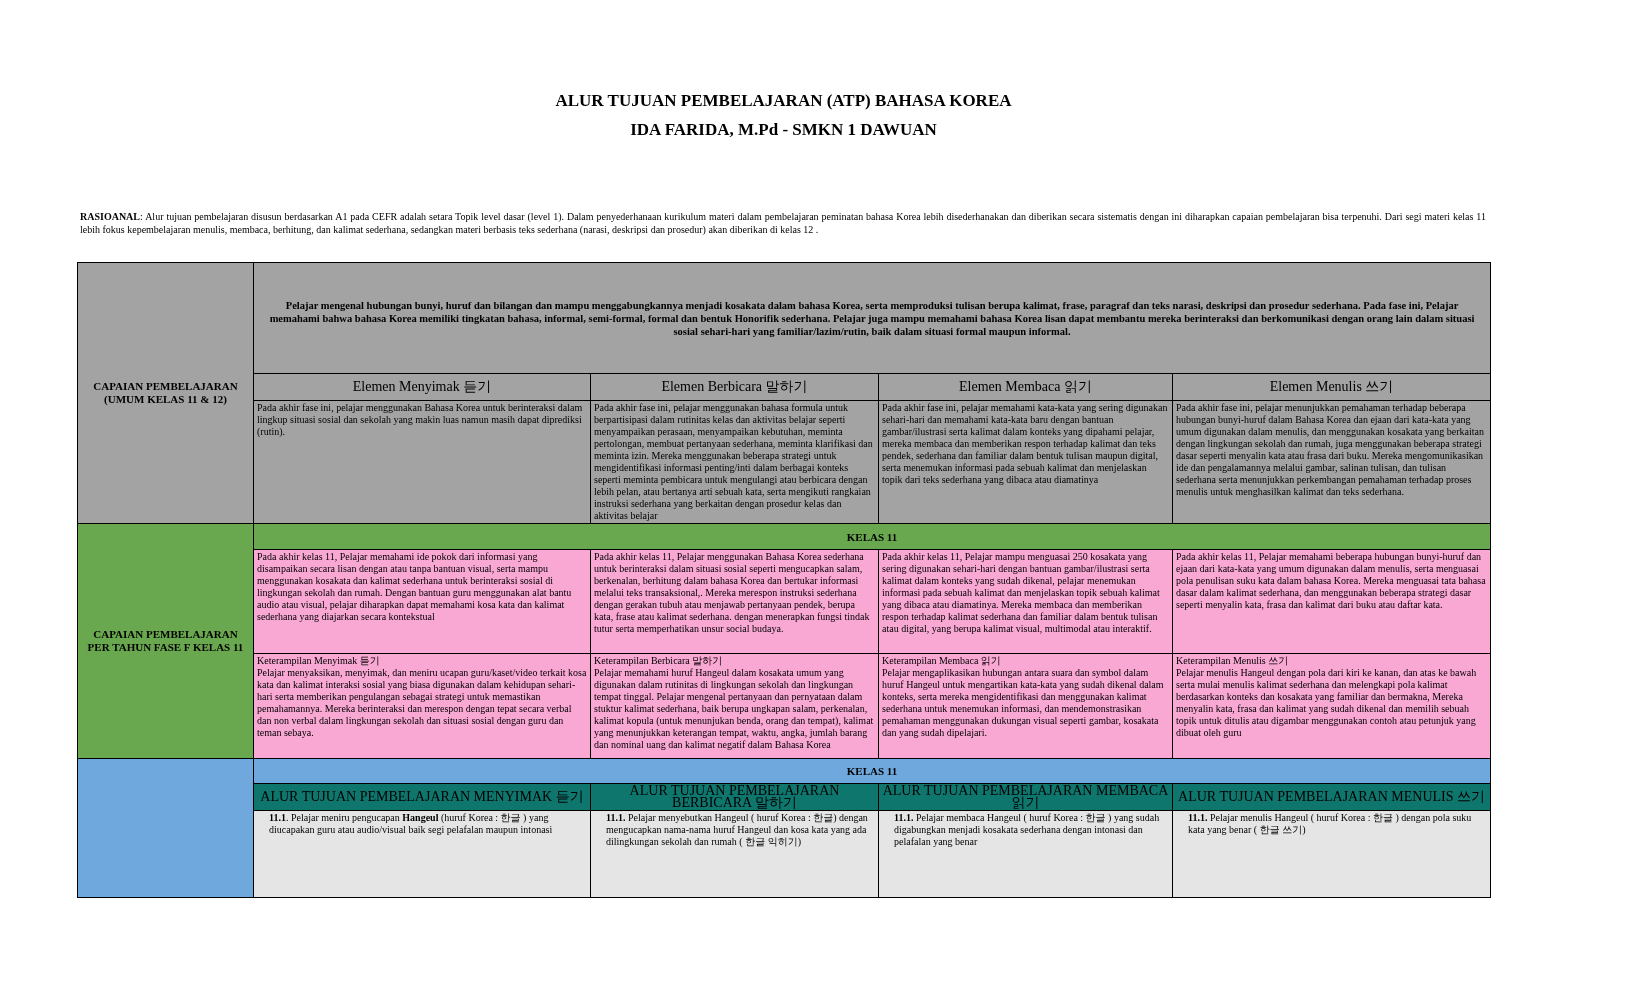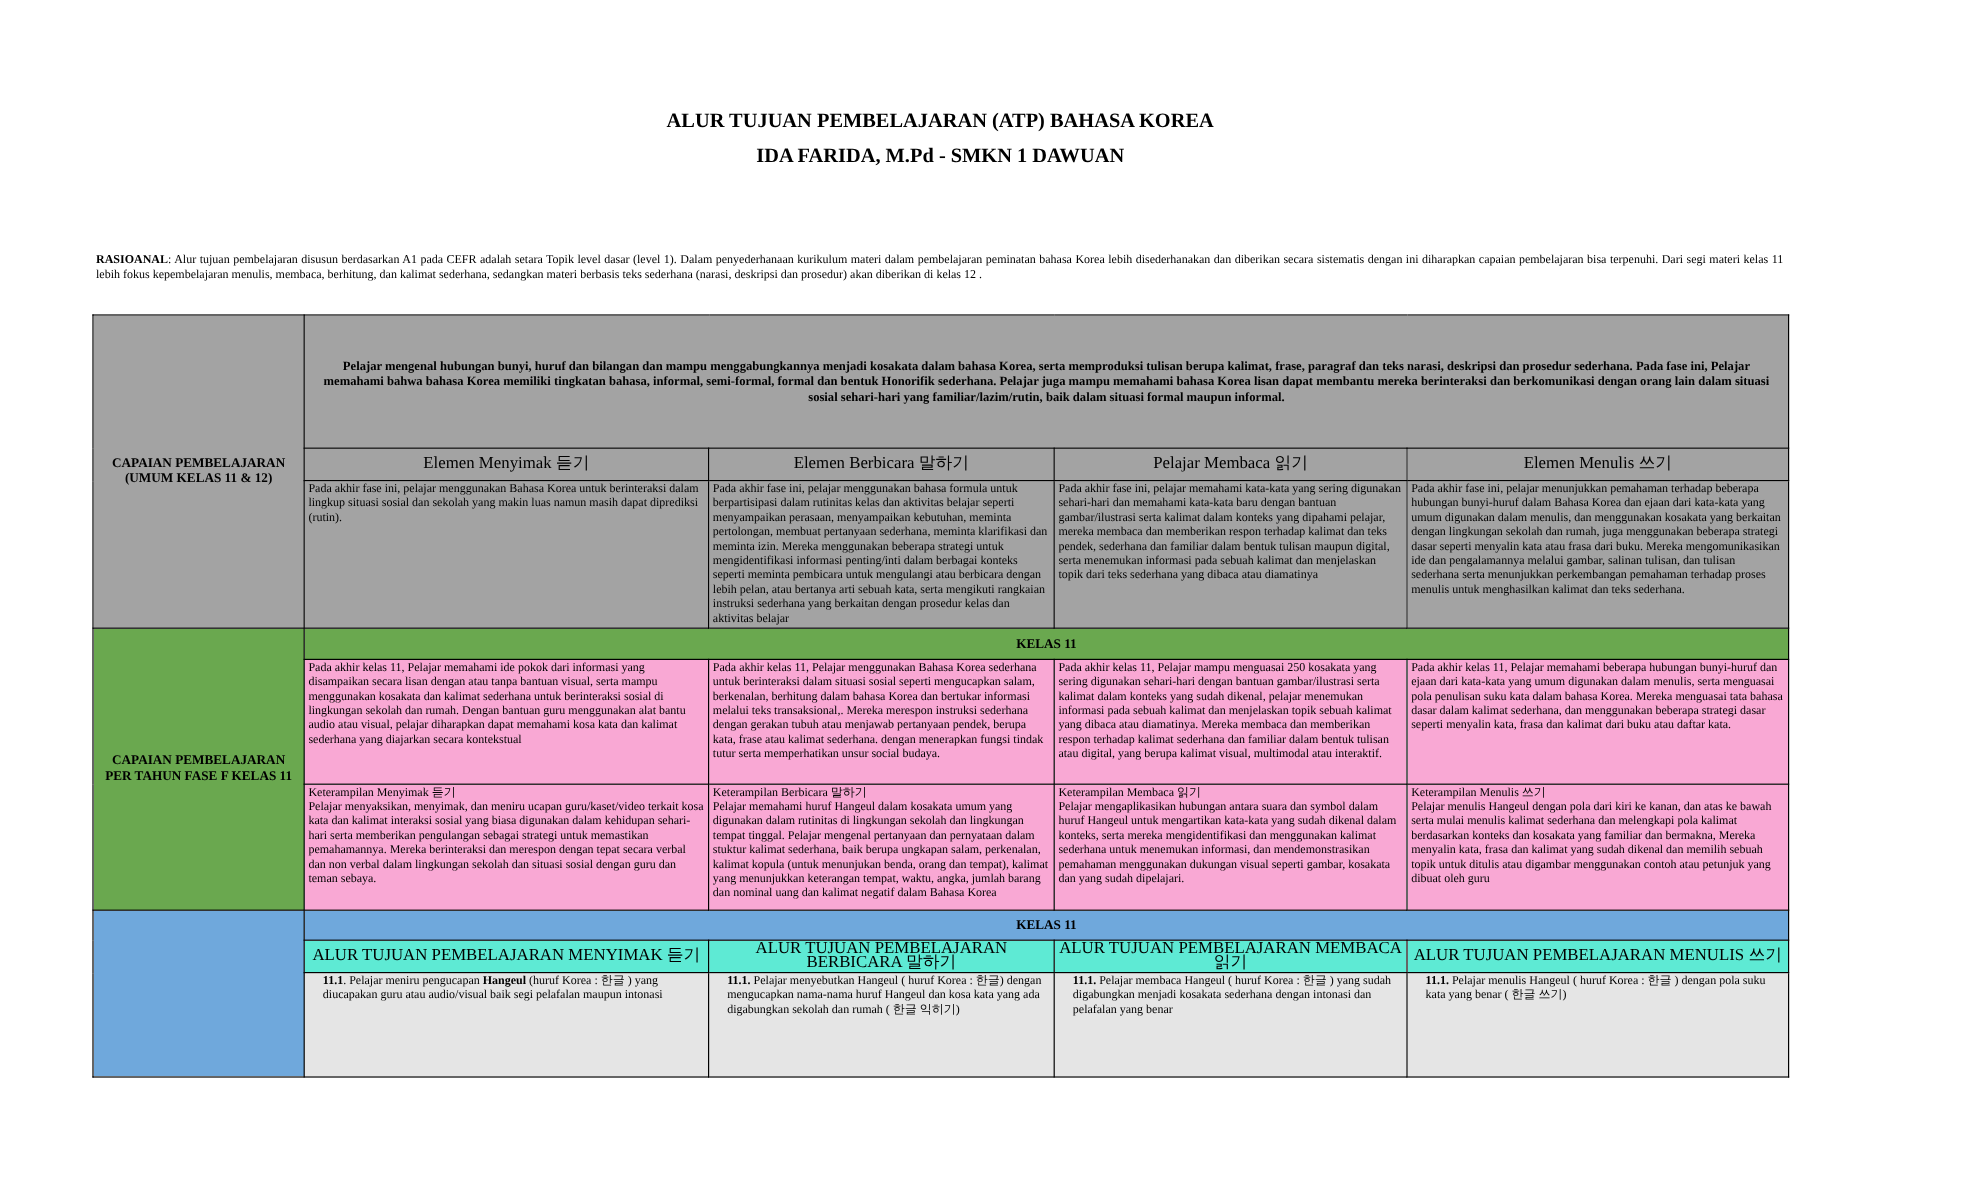--- a/index.html
+++ b/index.html
@@ -27,21 +27,21 @@
   td.hdr{text-align:center;vertical-align:middle;font-size:14px;}
   td.band{font-weight:bold;text-align:center;vertical-align:middle;font-size:11px;}
   td.overview{
     font-weight:bold;text-align:center;vertical-align:middle;
     font-size:10.5px;line-height:13px;padding:2px 12px;
   }
   .yellow{background:#a3a3a3;}
   .gband{background:#6AA84F;}
   .glight{background:#f9a8d4;}
   .bband{background:#6FA8DC;}
-  .bhdr{background:#5eead4;}
+  .bhdr{background:#0f766e;}
   .blight{background:#e5e5e5;padding-left:15px;}
 </style>
 </head>
 <body>
 
 <div class="title-block">
   <div>ALUR TUJUAN PEMBELAJARAN (ATP) BAHASA KOREA</div>
   <div>IDA FARIDA, M.Pd - SMKN 1 DAWUAN</div>
 </div>
 
@@ -57,21 +57,21 @@
   </colgroup>
 
   <tbody>
       <tr style="height:111px">
     <td class="label yellow" rowspan="3">CAPAIAN PEMBELAJARAN (UMUM KELAS 11 &amp; 12)</td>
     <td class="overview yellow" colspan="4">Pelajar mengenal hubungan bunyi, huruf dan bilangan dan mampu menggabungkannya menjadi kosakata dalam bahasa Korea, serta memproduksi tulisan berupa kalimat, frase, paragraf dan teks narasi, deskripsi dan prosedur sederhana. Pada fase ini, Pelajar memahami bahwa bahasa Korea memiliki tingkatan bahasa, informal, semi-formal, formal dan bentuk Honorifik sederhana. Pelajar juga mampu memahami bahasa Korea lisan dapat membantu mereka berinteraksi dan berkomunikasi dengan orang lain dalam situasi sosial sehari-hari yang familiar/lazim/rutin, baik dalam situasi formal maupun informal.</td>
   </tr>
   <tr style="height:27px">
     <td class="hdr yellow">Elemen Menyimak 듣기</td>
     <td class="hdr yellow">Elemen Berbicara 말하기</td>
-    <td class="hdr yellow">Pelajar Membaca 읽기</td>
+    <td class="hdr yellow">Elemen Membaca 읽기</td>
     <td class="hdr yellow">Elemen Menulis 쓰기</td>
   </tr>
   <tr style="height:120px">
     <td class="yellow">Pada akhir fase ini, pelajar menggunakan Bahasa Korea untuk berinteraksi dalam lingkup situasi sosial dan sekolah yang makin luas namun masih dapat diprediksi (rutin).</td>
     <td class="yellow">Pada akhir fase ini, pelajar menggunakan bahasa formula untuk berpartisipasi dalam rutinitas kelas dan aktivitas belajar seperti menyampaikan perasaan, menyampaikan kebutuhan, meminta pertolongan, membuat pertanyaan sederhana, meminta klarifikasi dan meminta izin. Mereka menggunakan beberapa strategi untuk mengidentifikasi informasi penting/inti dalam berbagai konteks seperti meminta pembicara untuk mengulangi atau berbicara dengan lebih pelan, atau bertanya arti sebuah kata, serta mengikuti rangkaian instruksi sederhana yang berkaitan dengan prosedur kelas dan aktivitas belajar</td>
     <td class="yellow">Pada akhir fase ini, pelajar memahami kata-kata yang sering digunakan sehari-hari dan memahami kata-kata baru dengan bantuan gambar/ilustrasi serta kalimat dalam konteks yang dipahami pelajar, mereka membaca dan memberikan respon terhadap kalimat dan teks pendek, sederhana dan familiar dalam bentuk tulisan maupun digital, serta menemukan informasi pada sebuah kalimat dan menjelaskan topik dari teks sederhana yang dibaca atau diamatinya</td>
     <td class="yellow">Pada akhir fase ini, pelajar menunjukkan pemahaman terhadap beberapa hubungan bunyi-huruf dalam Bahasa Korea dan ejaan dari kata-kata yang umum digunakan dalam menulis, dan menggunakan kosakata yang berkaitan dengan lingkungan sekolah dan rumah, juga menggunakan beberapa strategi dasar seperti menyalin kata atau frasa dari buku. Mereka mengomunikasikan ide dan pengalamannya melalui gambar, salinan tulisan, dan tulisan sederhana serta menunjukkan perkembangan pemahaman terhadap proses menulis untuk menghasilkan kalimat dan teks sederhana.</td>
   </tr>
 
   <tr style="height:26px">
@@ -108,18 +108,18 @@
     <td class="band bband" colspan="4">KELAS 11</td>
   </tr>
   <tr style="height:26px">
     <td class="hdr bhdr">ALUR TUJUAN PEMBELAJARAN MENYIMAK 듣기</td>
     <td class="hdr bhdr">ALUR TUJUAN PEMBELAJARAN BERBICARA 말하기</td>
     <td class="hdr bhdr">ALUR TUJUAN PEMBELAJARAN MEMBACA 읽기</td>
     <td class="hdr bhdr">ALUR TUJUAN PEMBELAJARAN MENULIS  쓰기</td>
   </tr>
   <tr style="height:87px">
     <td class="blight"><b>11.1</b><span>. Pelajar meniru pengucapan  </span><b>Hangeul</b><span>  (huruf Korea : 한글 ) yang diucapakan guru atau audio/visual baik segi pelafalan maupun intonasi</span></td>
-    <td class="blight"><b>11.1.</b><span> Pelajar menyebutkan Hangeul  ( huruf Korea : 한글)  dengan mengucapkan nama-nama huruf  Hangeul dan kosa kata yang ada digabungkan sekolah dan rumah ( 한글 익히기)</span></td>
+    <td class="blight"><b>11.1.</b><span> Pelajar menyebutkan Hangeul  ( huruf Korea : 한글)  dengan mengucapkan nama-nama huruf  Hangeul dan kosa kata yang ada dilingkungan sekolah dan rumah ( 한글 익히기)</span></td>
     <td class="blight"><b>11.1.</b><span> Pelajar membaca Hangeul ( huruf Korea : 한글 )  yang sudah digabungkan menjadi kosakata sederhana dengan intonasi dan pelafalan yang benar</span></td>
     <td class="blight"><b>11.1.</b><span> Pelajar menulis Hangeul  ( huruf Korea : 한글 )  dengan pola suku kata yang benar ( 한글 쓰기)</span></td>
   </tr>
 </tbody>
   </table>
 
 </body></html>

